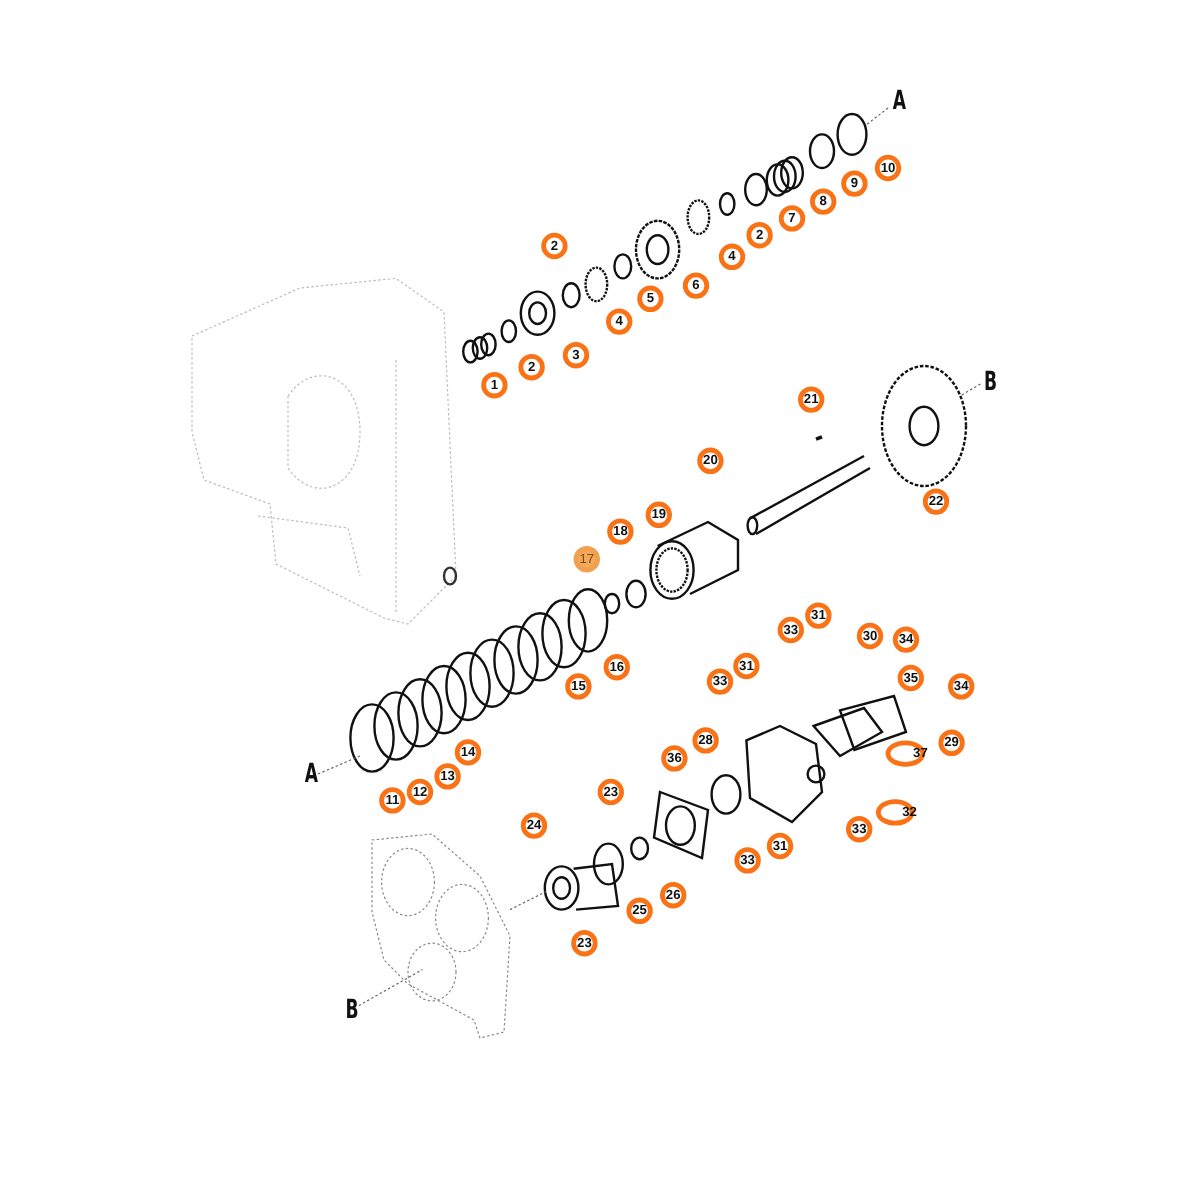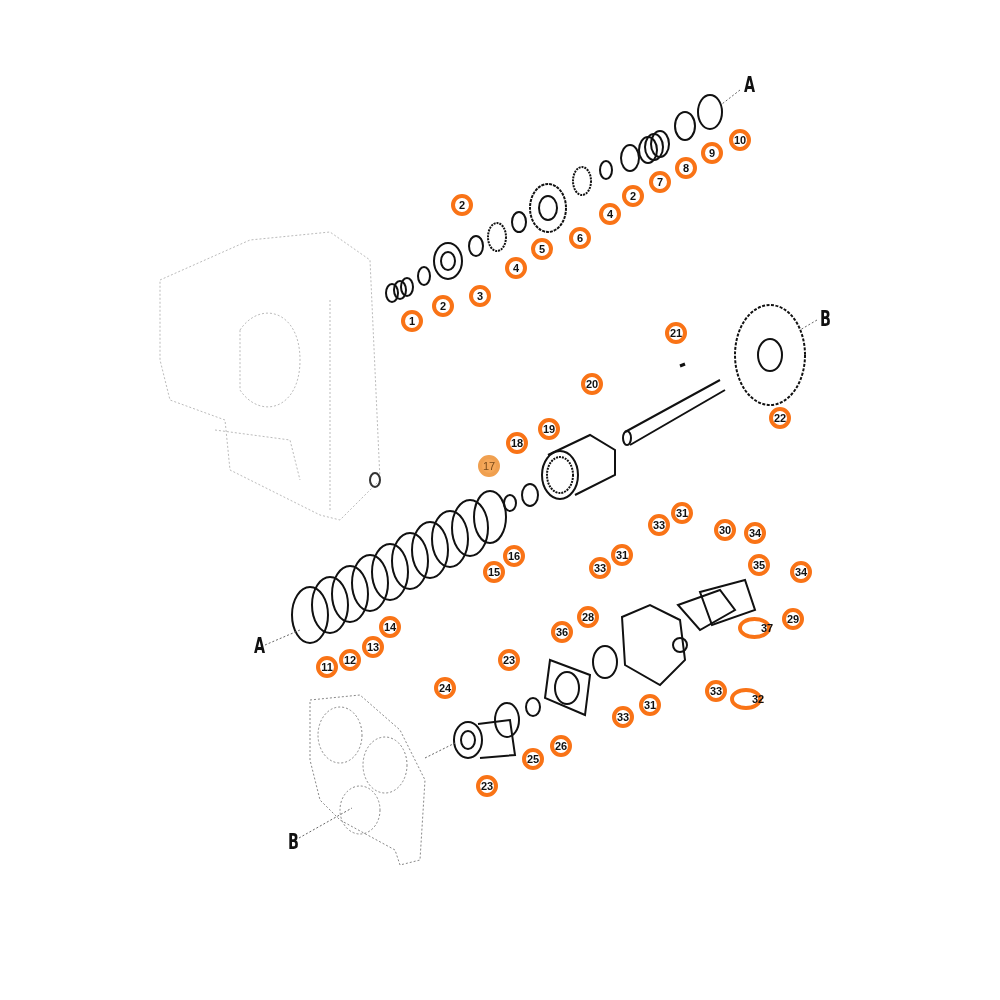--- a/index.html
+++ b/index.html
@@ -122,39 +122,39 @@
       <div class="callout" style="left: 686px; top: 168px;">8</div>
       <div class="callout" style="left: 712px; top: 153px;">9</div>
       <div class="callout" style="left: 740px; top: 140px;">10</div>
       <div class="callout" style="left: 676px; top: 333px;">21</div>
       <div class="callout" style="left: 592px; top: 384px;">20</div>
       <div class="callout" style="left: 780px; top: 418px;">22</div>
       <div class="callout" style="left: 549px; top: 406px; margin-top: 12px;">19</div>
       <div class="callout" style="left: 517px; top: 443px;">18</div>
       <div class="callout hl" style="left: 489px; top: 466px;">17</div>
       <div class="callout" style="left: 514px; top: 556px;">16</div>
-      <div class="callout" style="left: 494px; top: 572px;">15</div>
+      <div class="callout" style="left: 482px; top: 572px;">15</div>
       <div class="callout" style="left: 390px; top: 627px;">14</div>
       <div class="callout" style="left: 373px; top: 647px;">13</div>
       <div class="callout" style="left: 350px; top: 660px;">12</div>
       <div class="callout" style="left: 327px; top: 667px;">11</div>
       <div class="callout" style="left: 682px; top: 513px;">31</div>
       <div class="callout" style="left: 659px; top: 525px;">33</div>
       <div class="callout" style="left: 725px; top: 530px;">30</div>
       <div class="callout" style="left: 755px; top: 533px;">34</div>
       <div class="callout" style="left: 622px; top: 555px;">31</div>
       <div class="callout" style="left: 600px; top: 568px;">33</div>
       <div class="callout" style="left: 759px; top: 565px;">35</div>
       <div class="callout" style="left: 801px; top: 572px;">34</div>
       <div class="callout" style="left: 588px; top: 617px;">28</div>
       <div class="callout" style="left: 793px; top: 619px;">29</div>
       <div class="callout" style="left: 562px; top: 632px;">36</div>
       <div class="callout" style="left: 749px; top: 628px; padding-left: 25px;">37</div>
       <div class="callout" style="left: 509px; top: 660px;">23</div>
-      <div class="callout" style="left: 741px; top: 699px; padding-left: 24px;">32</div>
+      <div class="callout" style="left: 741px; top: 677px; padding-left: 24px;">32</div>
       <div class="callout" style="left: 716px; top: 691px;">33</div>
       <div class="callout" style="left: 445px; top: 688px;">24</div>
       <div class="callout" style="left: 650px; top: 705px;">31</div>
       <div class="callout" style="left: 623px; top: 717px;">33</div>
       <div class="callout" style="left: 561px; top: 746px;">26</div>
       <div class="callout" style="left: 533px; top: 759px;">25</div>
       <div class="callout" style="left: 487px; top: 786px;">23</div>
     </div>
   <div id="letters">
       <div class="letter" style="left: 741px; top: 72px;">A</div>

